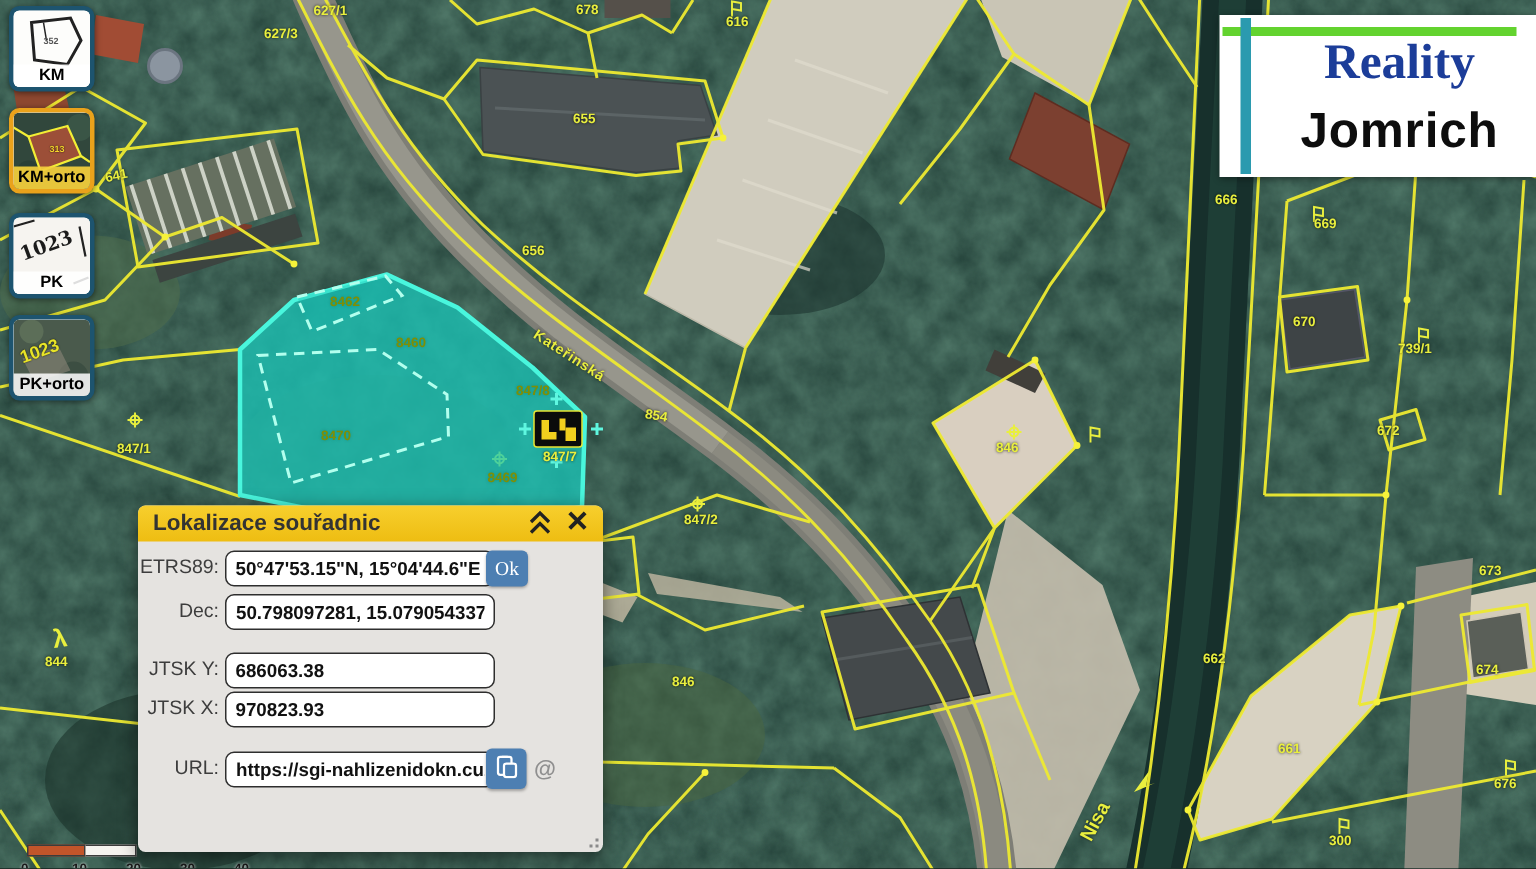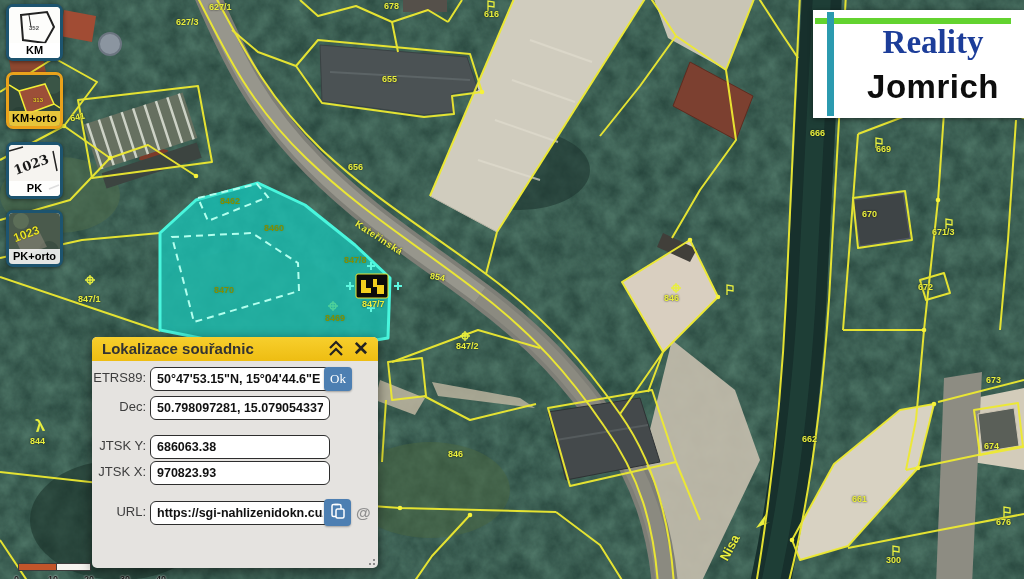--- a/index.html
+++ b/index.html
@@ -39,21 +39,21 @@
         z-index:4;box-shadow:0 1px 5px rgba(0,0,0,.45);}
   #logo .vline{position:absolute;left:14px;top:2px;width:7px;height:104px;background:#2b9aaf;}
   #logo .hline{position:absolute;left:2px;top:8px;width:196px;height:6px;background:#63d32f;}
   #logo .l1{position:absolute;left:40px;top:14px;width:160px;text-align:center;
         font-family:"Liberation Serif",serif;font-weight:600;font-size:33px;color:#1c3d99;}
   #logo .l2{position:absolute;left:40px;top:58px;width:160px;text-align:center;
         font-size:33px;font-weight:700;color:#0d0d0d;letter-spacing:.5px;}
 
   
   #dialog{position:absolute;left:92px;top:337px;width:286px;height:231px;z-index:10;
-        background:#e5e3e0;border-radius:5px;box-shadow:0 3px 12px rgba(0,0,0,.5);}
+        background:#e5e3e0;border-radius:5px;box-shadow:0 3px 12px rgba(0,0,0,.5);padding-left:24px;}
   #dlg-title{position:absolute;left:0;top:0;right:0;height:24px;border-radius:5px 5px 0 0;
         background:linear-gradient(#f7cf2d,#eebd12);cursor:move;}
   #dlg-title .ttl{position:absolute;left:10px;top:3px;font-size:15px;font-weight:600;color:#333;}
   .dlg-ico{position:absolute;top:2px;width:20px;height:20px;cursor:pointer;border:none;
         background:transparent;padding:0;}
   #ico-collapse{right:32px;}
   #ico-close{right:7px;font-size:19px;font-weight:bold;color:#222;line-height:20px;text-align:center;}
   .fld-label{position:absolute;left:0;width:54px;text-align:right;font-size:13px;color:#3d3d3d;}
   .fld-input{position:absolute;left:58px;width:166px;height:18px;border:1.5px solid #2e2e2e;
         border-radius:6px;font-family:"Liberation Sans",sans-serif;font-size:12.5px;font-weight:600;
@@ -276,21 +276,21 @@
     <span class="plbl" style="left:362px;top:299px">847/7</span>
     <span class="plbl on-sel" style="left:325px;top:313px">8469</span>
     <span class="plbl" style="left:78px;top:294px">847/1</span>
     <span class="plbl" style="left:30px;top:436px">844</span>
     <span class="plbl" style="left:456px;top:341px">847/2</span>
     <span class="plbl" style="left:664px;top:293px">846</span>
     <span class="plbl" style="left:448px;top:449px">846</span>
     <span class="plbl" style="left:810px;top:128px">666</span>
     <span class="plbl" style="left:876px;top:144px">669</span>
     <span class="plbl" style="left:862px;top:209px">670</span>
-    <span class="plbl" style="left:932px;top:227px">671/3</span>
+    <span class="plbl" style="left:932px;top:227px">739/1</span>
     <span class="plbl" style="left:918px;top:282px">672</span>
     <span class="plbl" style="left:986px;top:375px">673</span>
     <span class="plbl" style="left:802px;top:434px">662</span>
     <span class="plbl" style="left:852px;top:494px">661</span>
     <span class="plbl" style="left:984px;top:441px">674</span>
     <span class="plbl" style="left:996px;top:517px">676</span>
     <span class="plbl" style="left:886px;top:555px">300</span>
     <span class="street-lbl" style="left:352px;top:232px">Kateřinská</span>
     <span class="river-lbl" style="left:716px;top:540px">Nisa</span>
   </div>

